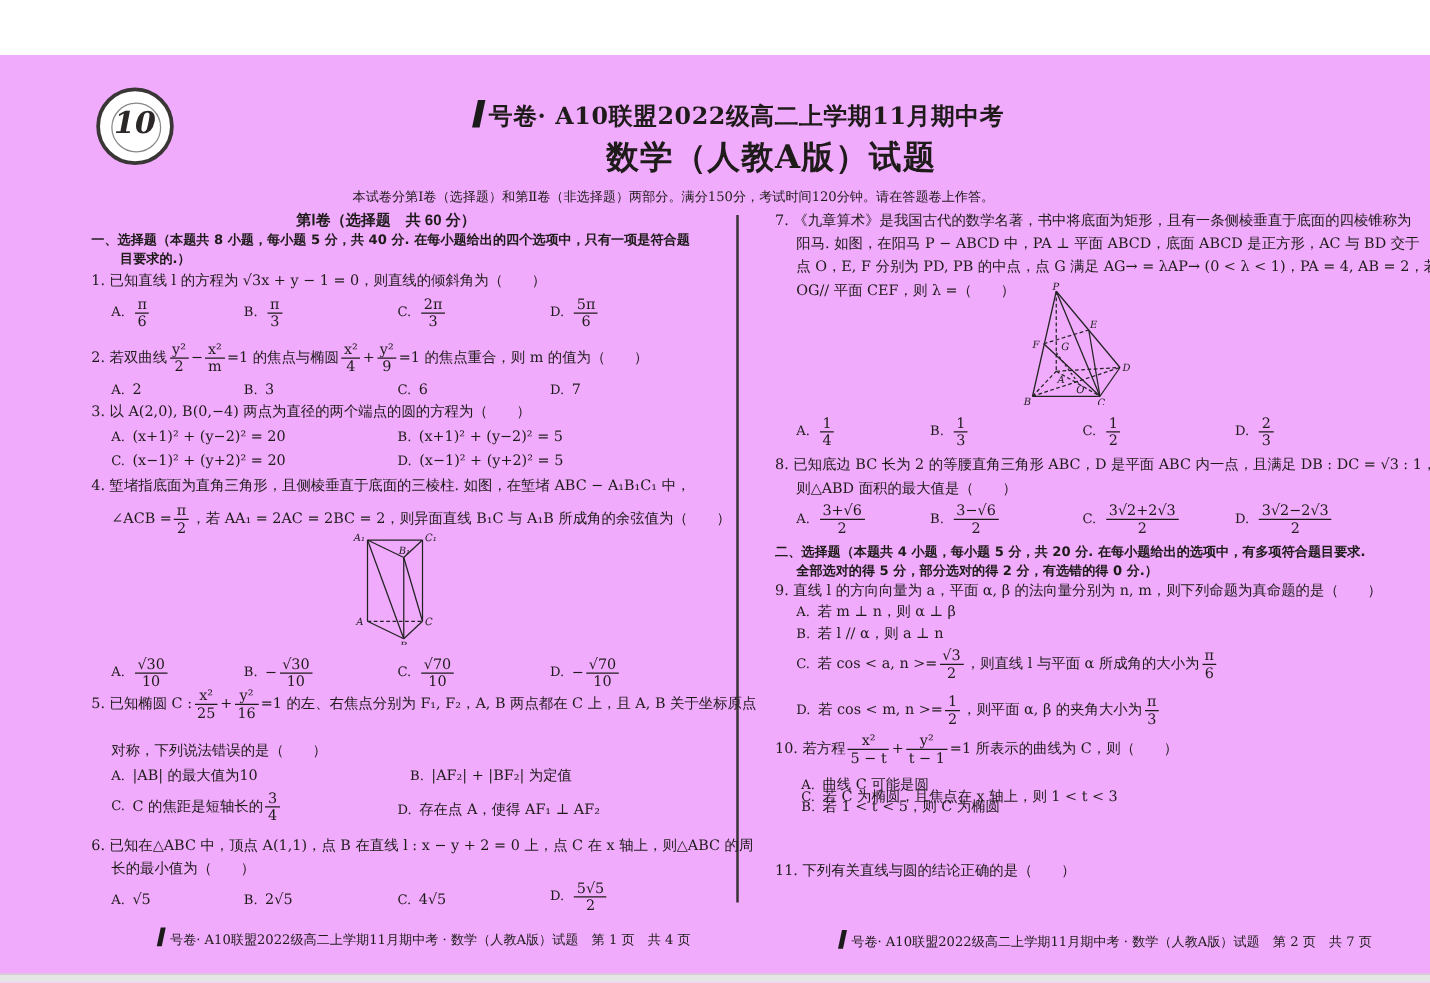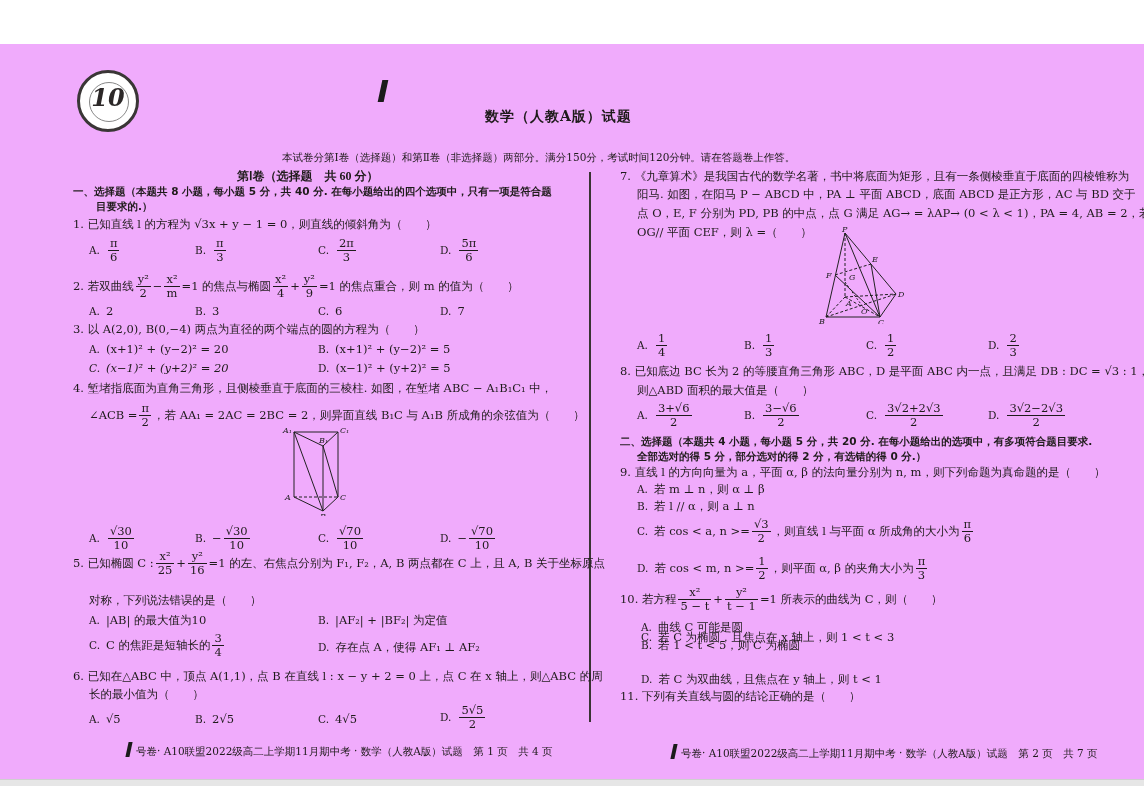--- a/index.html
+++ b/index.html
@@ -11,47 +11,47 @@
   .logo{position:absolute;border-radius:50%;}
   .logo1{left:77px;top:26px;width:56px;height:56px;border:3px solid #3a3636;background:#fff;}
   .logo1 .inner{position:absolute;left:9px;top:9px;width:38px;height:38px;border-radius:50%;border:1px solid #888;}
   .logo1 .mark{position:absolute;left:0;top:10px;width:56px;text-align:center;font-size:24px;font-weight:bold;font-style:italic;color:#2c2828;font-family:"DejaVu Serif",serif;}
   .logo2{left:143px;top:26px;width:60px;height:60px;background:#3e3a3a;}
   .logo2 .ring{position:absolute;left:6px;top:6px;width:46px;height:46px;border-radius:50%;border:1px solid #d9d6d6;}
   .logo2 .mark{position:absolute;left:16px;top:20px;width:28px;height:20px;border:1px solid #eee;color:#eee;font-size:12px;text-align:center;line-height:20px;font-family:"DejaVu Sans",sans-serif;}
   .brand-mark{display:inline-block;width:6px;height:22px;background:#1b1b1b;transform:skewX(-12deg);margin-right:5px;vertical-align:-3px;}
   .brand-mark.small{width:4px;height:15px;vertical-align:-2px;}
   .title1{left:380px;top:36px;font-size:19px;font-weight:bold;letter-spacing:0.5px;}
-  .title2{left:485px;top:64px;font-size:14px;font-weight:bold;letter-spacing:1px;}
+  .title2{left:485px;top:64px;font-size:26px;font-weight:bold;letter-spacing:1px;}
   .notice{left:282px;top:107px;font-size:10.5px;}
   .divider{position:absolute;left:589px;top:128px;width:1.5px;height:550px;background:#3a3333;}
   .txt{font-size:11.5px;}
   .bold{font-weight:bold;font-family:"DejaVu Sans","Liberation Sans",sans-serif;}
-  .sec-title{font-size:12px;font-weight:bold;font-family:Liberation Serif, serif;}
+  .sec-title{font-size:12px;font-weight:bold;font-family:Liberation Sans, sans-serif;}
   .frac{display:inline-block;vertical-align:middle;text-align:center;font-size:11.5px;line-height:13px;margin:0 2px;}
   .frac .n{display:block;border-bottom:1px solid #1f1b1b;padding:0 2px;}
   .frac .d{display:block;padding:0 2px;}
   .opt{font-size:11.5px;}
   .opt .lbl{margin-right:6px;font-size:10.5px;}
   .footer{font-size:10.5px;}
   svg line{stroke:#222;stroke-width:1;}
   svg text{font-size:8px;font-style:italic;fill:#222;font-family:"DejaVu Serif",serif;}
 </style>
 </head>
 <body>
 
 <div class="page">
 
   <div class="logo logo1">
     <div class="inner"></div>
     <div class="mark">10</div>
   </div>
 
   <div class="abs title1">
-    <span class="brand-mark"></span>
+    <span class="brand-mark"></span><span>号卷· A10联盟2022级高二上学期11月期中考</span>
   </div>
   <div class="abs title2">数学（人教A版）试题</div>
   <div class="abs notice">本试卷分第Ⅰ卷（选择题）和第Ⅱ卷（非选择题）两部分。满分150分，考试时间120分钟。请在答题卷上作答。</div>
 
   <div class="divider"></div>
 
   <div class="abs sec-title" style="left:237px;top:124px;">第Ⅰ卷（选择题　共 60 分）</div>
   <div class="abs txt bold" style="left:73px;top:141px;font-size:10.5px;">一、选择题（本题共 8 小题，每小题 5 分，共 40 分. 在每小题给出的四个选项中，只有一项是符合题</div>
   <div class="abs txt bold" style="left:96px;top:156px;font-size:10.5px;">目要求的.）</div>
 
@@ -65,21 +65,21 @@
     <span>2. 若双曲线</span><span class="frac"><span class="n">y²</span><span class="d">2</span></span><span>−</span><span class="frac"><span class="n">x²</span><span class="d">m</span></span><span>=1 的焦点与椭圆</span><span class="frac"><span class="n">x²</span><span class="d">4</span></span><span>+</span><span class="frac"><span class="n">y²</span><span class="d">9</span></span><span>=1 的焦点重合，则 m 的值为（　　）</span>
   </div>
   <div class="abs opt" style="left:89px;top:260px;"><span class="lbl">A.</span><span>2</span></div>
   <div class="abs opt" style="left:195px;top:260px;"><span class="lbl">B.</span><span>3</span></div>
   <div class="abs opt" style="left:318px;top:260px;"><span class="lbl">C.</span><span>6</span></div>
   <div class="abs opt" style="left:440px;top:260px;"><span class="lbl">D.</span><span>7</span></div>
 
   <div class="abs txt" style="left:73px;top:278px;">3. 以 A(2,0), B(0,−4) 两点为直径的两个端点的圆的方程为（　　）</div>
   <div class="abs opt" style="left:89px;top:298px;"><span class="lbl">A.</span><span>(x+1)² + (y−2)² = 20</span></div>
   <div class="abs opt" style="left:318px;top:298px;"><span class="lbl">B.</span><span>(x+1)² + (y−2)² = 5</span></div>
-  <div class="abs opt" style="left:89px;top:317px;font-style:italic;"><span class="lbl">C.</span><span>(x−1)² + (y+2)² = 20</span></div>
+  <div class="abs opt" style="left:89px;top:317px;"><span class="lbl">C.</span><span>(x−1)² + (y+2)² = 20</span></div>
   <div class="abs opt" style="left:318px;top:317px;"><span class="lbl">D.</span><span>(x−1)² + (y+2)² = 5</span></div>
 
   <div class="abs txt" style="left:73px;top:337px;">4. 堑堵指底面为直角三角形，且侧棱垂直于底面的三棱柱. 如图，在堑堵 ABC − A₁B₁C₁ 中，</div>
   <div class="abs txt" style="left:89px;top:358px;">
     <span>∠ACB =</span><span class="frac"><span class="n">π</span><span class="d">2</span></span><span>，若 AA₁ = 2AC = 2BC = 2，则异面直线 B₁C 与 A₁B 所成角的余弦值为（　　）</span>
   </div>
   <svg class="abs" style="left:280px;top:380px;" width="80" height="92">
     <line x1="14" y1="8" x2="58" y2="8"></line>
     <line x1="14" y1="8" x2="43" y2="22"></line>
     <line x1="58" y1="8" x2="43" y2="22"></line>
@@ -101,21 +101,21 @@
   <div class="abs opt" style="left:89px;top:481px;"><span class="lbl">A.</span><span></span><span class="frac"><span class="n">√30</span><span class="d">10</span></span></div>
   <div class="abs opt" style="left:195px;top:481px;"><span class="lbl">B.</span><span>−</span><span class="frac"><span class="n">√30</span><span class="d">10</span></span></div>
   <div class="abs opt" style="left:318px;top:481px;"><span class="lbl">C.</span><span></span><span class="frac"><span class="n">√70</span><span class="d">10</span></span></div>
   <div class="abs opt" style="left:440px;top:481px;"><span class="lbl">D.</span><span>−</span><span class="frac"><span class="n">√70</span><span class="d">10</span></span></div>
 
   <div class="abs txt" style="left:73px;top:506px;">
     <span>5. 已知椭圆 C :</span><span class="frac"><span class="n">x²</span><span class="d">25</span></span><span>+</span><span class="frac"><span class="n">y²</span><span class="d">16</span></span><span>=1 的左、右焦点分别为 F₁, F₂，A, B 两点都在 C 上，且 A, B 关于坐标原点</span>
   </div>
   <div class="abs txt" style="left:89px;top:549px;">对称，下列说法错误的是（　　）</div>
   <div class="abs opt" style="left:89px;top:569px;text-align:center;"><span class="lbl">A.</span><span>|AB| 的最大值为10</span></div>
-  <div class="abs opt" style="left:318px;top:569px;"><span class="lbl">B.</span><span>|AF₂| + |BF₂| 为定值</span></div>
+  <div class="abs opt" style="left:328px;top:569px;"><span class="lbl">B.</span><span>|AF₂| + |BF₂| 为定值</span></div>
   <div class="abs opt" style="left:89px;top:588px;"><span class="lbl">C.</span><span>C 的焦距是短轴长的</span><span class="frac"><span class="n">3</span><span class="d">4</span></span></div>
   <div class="abs opt" style="left:318px;top:596px;"><span class="lbl">D.</span><span>存在点 A，使得 AF₁ ⊥ AF₂</span></div>
 
   <div class="abs txt" style="left:73px;top:625px;">6. 已知在△ABC 中，顶点 A(1,1)，点 B 在直线 l : x − y + 2 = 0 上，点 C 在 x 轴上，则△ABC 的周</div>
   <div class="abs txt" style="left:89px;top:643px;">长的最小值为（　　）</div>
   <div class="abs opt" style="left:89px;top:668px;"><span class="lbl">A.</span><span>√5</span></div>
   <div class="abs opt" style="left:195px;top:668px;"><span class="lbl">B.</span><span>2√5</span></div>
   <div class="abs opt" style="left:318px;top:668px;"><span class="lbl">C.</span><span>4√5</span></div>
   <div class="abs opt" style="left:440px;top:660px;"><span class="lbl">D.</span><span class="frac"><span class="n">5√5</span><span class="d">2</span></span></div>
 
@@ -172,21 +172,20 @@
   <div class="abs opt" style="left:637px;top:455px;"><span class="lbl">B.</span><span>若 l // α，则 a ⊥ n</span></div>
   <div class="abs opt" style="left:637px;top:474px;"><span class="lbl">C.</span><span>若 cos &lt; a, n &gt;=</span><span class="frac"><span class="n">√3</span><span class="d">2</span></span><span>，则直线 l 与平面 α 所成角的大小为</span><span class="frac"><span class="n">π</span><span class="d">6</span></span></div>
   <div class="abs opt" style="left:637px;top:511px;"><span class="lbl">D.</span><span>若 cos &lt; m, n &gt;=</span><span class="frac"><span class="n">1</span><span class="d">2</span></span><span>，则平面 α, β 的夹角大小为</span><span class="frac"><span class="n">π</span><span class="d">3</span></span></div>
 
   <div class="abs txt" style="left:620px;top:542px;">
     <span>10. 若方程</span><span class="frac"><span class="n">x²</span><span class="d">5 − t</span></span><span>+</span><span class="frac"><span class="n">y²</span><span class="d">t − 1</span></span><span>=1 所表示的曲线为 C，则（　　）</span>
   </div>
   <div class="abs opt" style="left:641px;top:576px;"><span class="lbl">A.</span><span>曲线 C 可能是圆</span></div>
   <div class="abs opt" style="left:641px;top:594px;"><span class="lbl">B.</span><span>若 1 &lt; t &lt; 5，则 C 为椭圆</span></div>
   <div class="abs opt" style="left:641px;top:586px;"><span class="lbl">C.</span><span>若 C 为椭圆，且焦点在 x 轴上，则 1 &lt; t &lt; 3</span></div>
-  <div class="abs opt" style="left:641px;top:628px;"><span class="lbl">D.</span><span>若 C 为双曲线，且焦点在 y 轴上，则 t &lt; 1</span></div>
 
   <div class="abs txt" style="left:620px;top:645px;">11. 下列有关直线与圆的结论正确的是（　　）</div>
 
   <div class="abs footer" style="left:672px;top:700px;">
     <span class="brand-mark small"></span><span>号卷· A10联盟2022级高二上学期11月期中考 · 数学（人教A版）试题　第 2 页　共 7 页</span>
   </div>
 </div>
 
 <div class="bottom-bar"></div>
 

